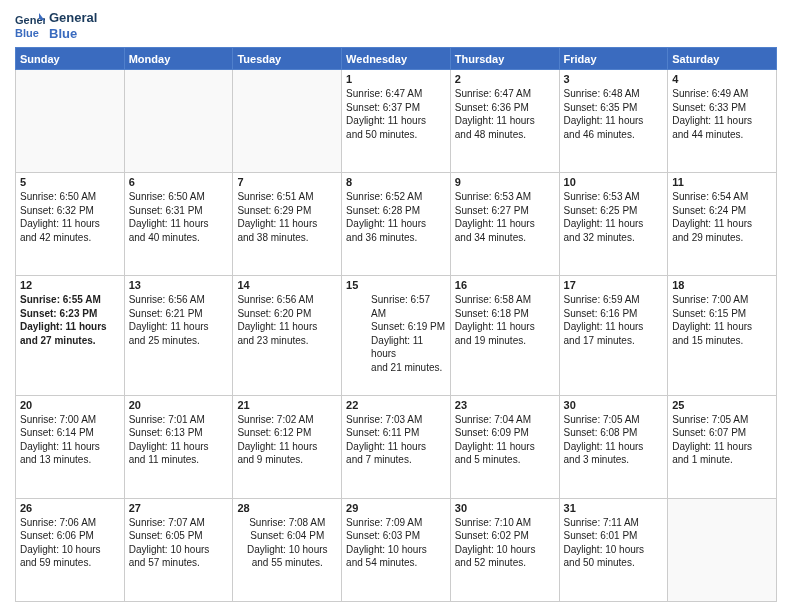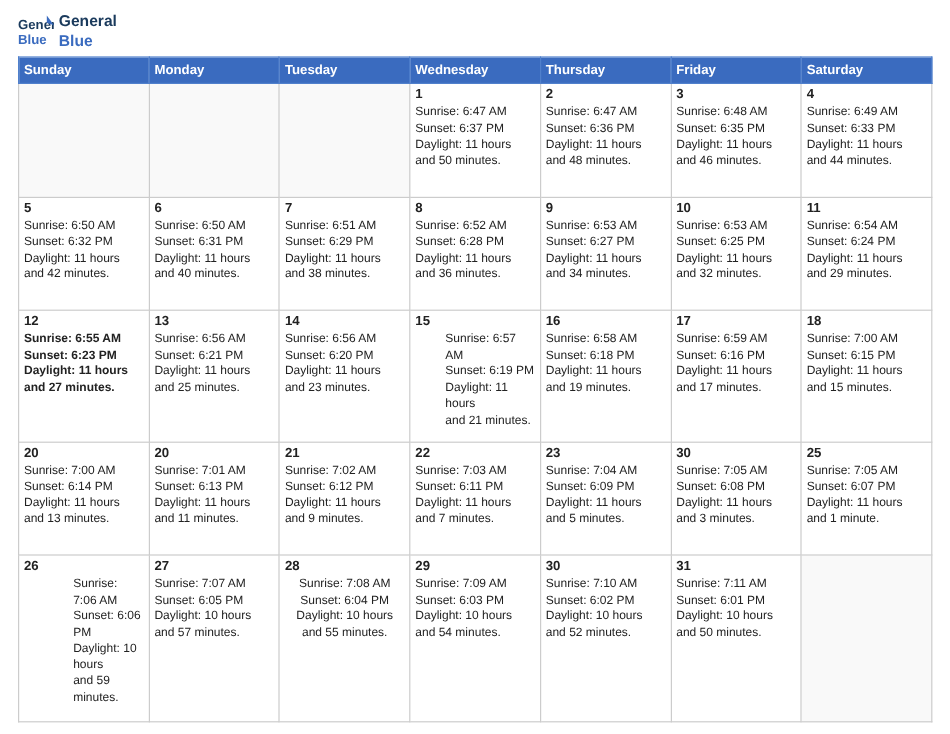--- a/index.html
+++ b/index.html
@@ -312,21 +312,21 @@
             <span class="day-num">25</span>
             <div class="day-info" style="white-space: pre-line;">Sunrise: 7:05 AM
 Sunset: 6:07 PM
 Daylight: 11 hours
 and 1 minute.</div>
           </td>
         </tr>
         <tr>
           <td>
             <span class="day-num">26</span>
-            <div class="day-info" style="white-space: pre-line; margin-left: 41px;">Sunrise: 7:06 AM
+            <div class="day-info" style="white-space: pre-line;">Sunrise: 7:06 AM
 Sunset: 6:06 PM
 Daylight: 10 hours
 and 59 minutes.</div>
           </td>
           <td>
             <span class="day-num">27</span>
             <div class="day-info" style="white-space: pre-line;">Sunrise: 7:07 AM
 Sunset: 6:05 PM
 Daylight: 10 hours
 and 57 minutes.</div>

